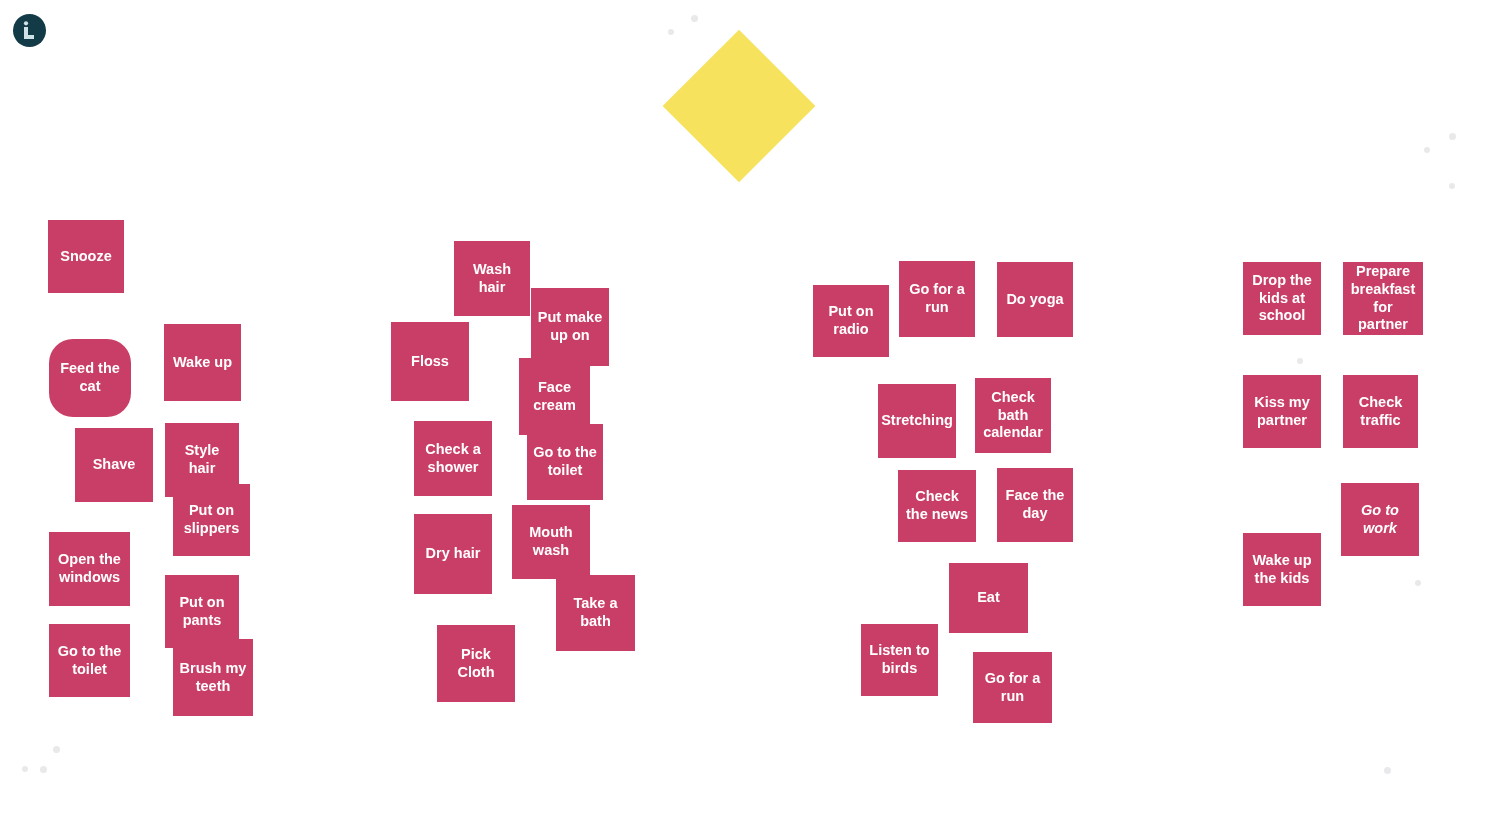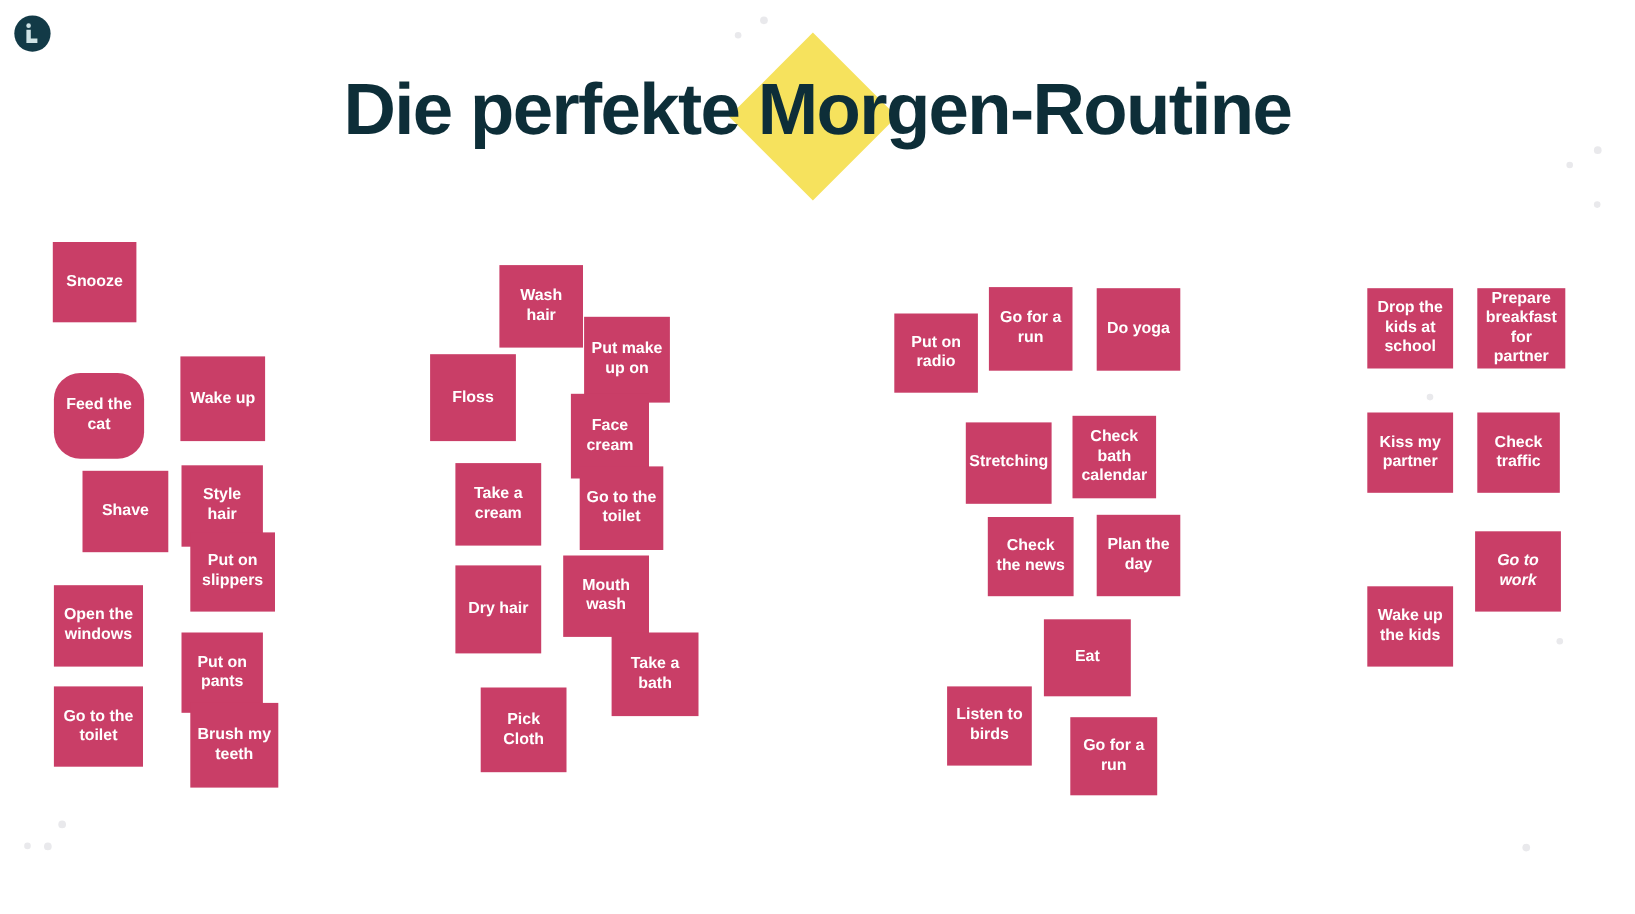--- a/index.html
+++ b/index.html
@@ -103,21 +103,20 @@
 
   <div id="logo">
     <svg width="17" height="19" viewBox="0 0 17 19">
       <circle cx="5" cy="2.3" r="2.1" fill="#cfe3e6"></circle>
       <path d="M3 6 h4 v8 h6 v4 H3 Z" fill="#cfe3e6"></path>
     </svg>
   </div>
 
   <div id="diamond"></div>
 
-  <div id="title">Die perfekte Morgen-Routine</div>
 
 
   <div id="layers">
       <div class="dot" style="left: 668px; top: 29px; width: 6px; height: 6px; background: rgb(233, 233, 236);"></div>
       <div class="dot" style="left: 691px; top: 15px; width: 7px; height: 7px; background: rgb(233, 233, 236);"></div>
       <div class="dot" style="left: 1449px; top: 133px; width: 7px; height: 7px; background: rgb(233, 233, 236);"></div>
       <div class="dot" style="left: 1424px; top: 147px; width: 6px; height: 6px; background: rgb(233, 233, 236);"></div>
       <div class="dot" style="left: 1449px; top: 183px; width: 6px; height: 6px; background: rgb(233, 233, 236);"></div>
       <div class="dot" style="left: 1297px; top: 358px; width: 6px; height: 6px; background: rgb(233, 233, 236);"></div>
       <div class="dot" style="left: 1415px; top: 580px; width: 6px; height: 6px; background: rgb(233, 233, 236);"></div>
@@ -132,33 +131,33 @@
       <div class="card" style="left: 165px; top: 423px; width: 74px; height: 74px;">Style hair</div>
       <div class="card" style="left: 173px; top: 484px; width: 77px; height: 72px;">Put on slippers</div>
       <div class="card" style="left: 49px; top: 532px; width: 81px; height: 74px;">Open the windows</div>
       <div class="card" style="left: 165px; top: 575px; width: 74px; height: 73px;">Put on pants</div>
       <div class="card" style="left: 173px; top: 639px; width: 80px; height: 77px;">Brush my teeth</div>
       <div class="card" style="left: 49px; top: 624px; width: 81px; height: 73px;">Go to the toilet</div>
       <div class="card" style="left: 454px; top: 241px; width: 76px; height: 75px;">Wash hair</div>
       <div class="card" style="left: 531px; top: 288px; width: 78px; height: 78px;">Put make up on</div>
       <div class="card" style="left: 391px; top: 322px; width: 78px; height: 79px;">Floss</div>
       <div class="card" style="left: 519px; top: 358px; width: 71px; height: 77px;">Face cream</div>
-      <div class="card" style="left: 414px; top: 421px; width: 78px; height: 75px;">Take a cream</div>
+      <div class="card" style="left: 414px; top: 421px; width: 78px; height: 75px;">Check a shower</div>
       <div class="card" style="left: 527px; top: 424px; width: 76px; height: 76px;">Go to the toilet</div>
       <div class="card" style="left: 512px; top: 505px; width: 78px; height: 74px;">Mouth wash</div>
       <div class="card" style="left: 414px; top: 514px; width: 78px; height: 80px;">Dry hair</div>
       <div class="card" style="left: 556px; top: 575px; width: 79px; height: 76px;">Take a bath</div>
       <div class="card" style="left: 437px; top: 597px; width: 78px; height: 77px; margin-top: 28px;">Pick Cloth</div>
       <div class="card" style="left: 813px; top: 285px; width: 76px; height: 72px;">Put on radio</div>
       <div class="card" style="left: 899px; top: 261px; width: 76px; height: 76px;">Go for a run</div>
       <div class="card" style="left: 997px; top: 262px; width: 76px; height: 75px;">Do yoga</div>
       <div class="card" style="left: 878px; top: 384px; width: 78px; height: 74px;">Stretching</div>
       <div class="card" style="left: 975px; top: 378px; width: 76px; height: 75px;">Check bath calendar</div>
       <div class="card" style="left: 898px; top: 470px; width: 78px; height: 72px;">Check the news</div>
-      <div class="card" style="left: 997px; top: 468px; width: 76px; height: 74px;">Plan the day</div>
+      <div class="card" style="left: 997px; top: 468px; width: 76px; height: 74px;">Face the day</div>
       <div class="card" style="left: 949px; top: 563px; width: 79px; height: 70px;">Eat</div>
       <div class="card" style="left: 861px; top: 624px; width: 77px; height: 72px;">Listen to birds</div>
       <div class="card" style="left: 973px; top: 652px; width: 79px; height: 71px;">Go for a run</div>
       <div class="card" style="left: 1243px; top: 262px; width: 78px; height: 73px;">Drop the kids at school</div>
       <div class="card" style="left: 1343px; top: 262px; width: 80px; height: 73px;">Prepare breakfast for partner</div>
       <div class="card" style="left: 1243px; top: 375px; width: 78px; height: 73px;">Kiss my partner</div>
       <div class="card" style="left: 1343px; top: 375px; width: 75px; height: 73px;">Check traffic</div>
       <div class="card" style="left: 1341px; top: 483px; width: 78px; height: 73px; font-style: italic;">Go to work</div>
       <div class="card" style="left: 1243px; top: 533px; width: 78px; height: 73px;">Wake up the kids</div>
     </div>

